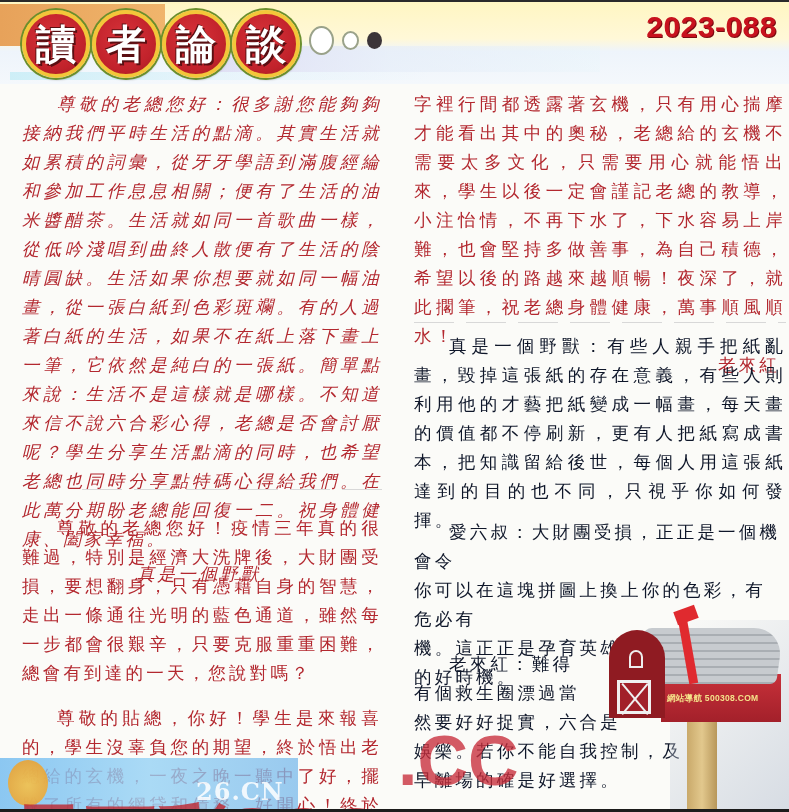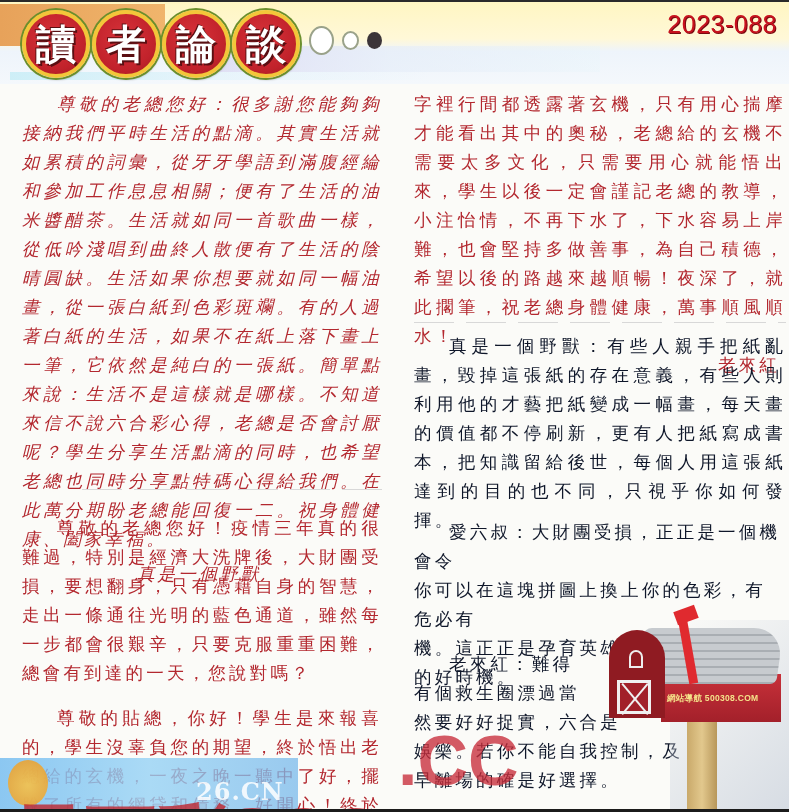--- a/index.html
+++ b/index.html
@@ -36,21 +36,21 @@
     color: #ffffff; font-size: 40px; font-weight: bold; line-height: 1;
     font-family: "DejaVu Sans", sans-serif;
     text-shadow: 2px 2px 0 #5a0f12, -1px -1px 0 #5a0f12;
   }
   .dots { position: absolute; left: 309px; top: 24px; display: flex; align-items: center; gap: 8px; }
   .dot-lg { width: 25px; height: 29px; border-radius: 50%; background: #fff; border: 2px solid #9aa28a; }
   .dot-md { width: 17px; height: 19px; border-radius: 50%; background: #fff; border: 2px solid #9aa28a; }
   .dot-sm { width: 15px; height: 17px; border-radius: 50%; background: #3b3438; }
   .issue-no {
     position: absolute; right: 12px; top: 8px;
-    color: #c8121e; font-size: 25px; font-weight: normal; letter-spacing: 0.5px;
+    color: #c8121e; font-size: 30px; font-weight: bold; letter-spacing: 0.5px;
     font-family: "Liberation Sans", sans-serif;
     text-shadow: 1px 1px 0 #7a0a10;
   }
 
   
   .col { position: absolute; font-size: 17.5px; line-height: 29px; letter-spacing: 3.2px; }
   .col-left { left: 22px; top: 90px; width: 360px; }
   .col-right { left: 414px; top: 90px; width: 372px; }
   .red { color: #b3282f; }
   .dark { color: #0f172a; }

